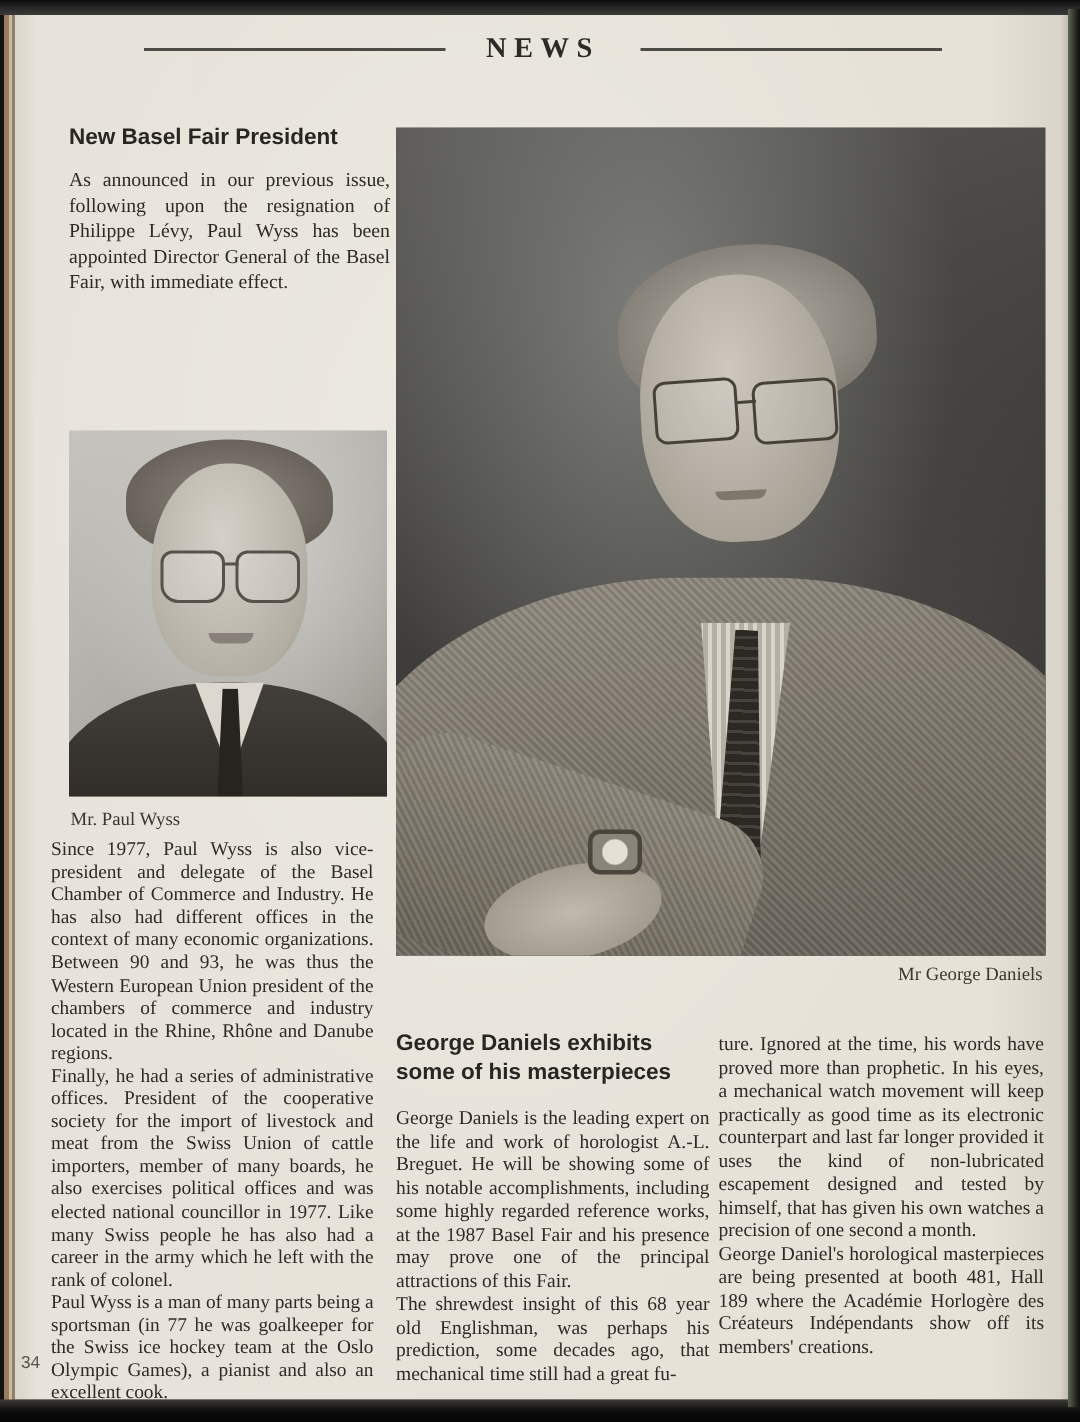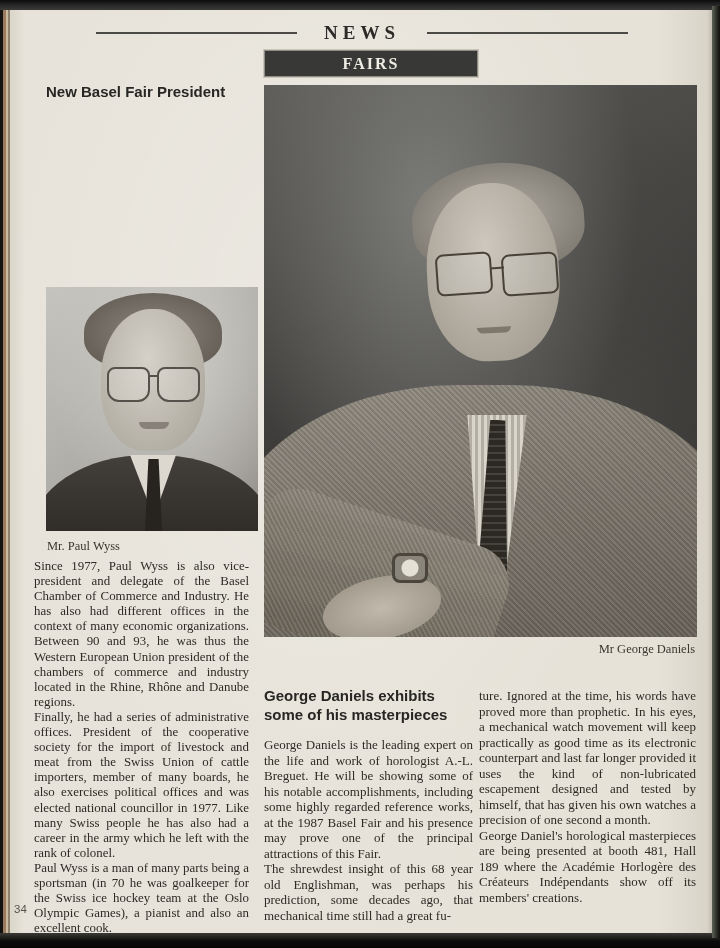--- a/index.html
+++ b/index.html
@@ -135,46 +135,44 @@
 <div class="frame">
   <div class="spine"></div>
   <div class="page">
 
     <header class="news-header">
       <span class="rule"></span>
       <span class="news-title">NEWS</span>
       <span class="rule"></span>
     </header>
 
-    <div class="fairs-box">
-      <span>FAIRS</span>
-    </div>
 
     <h2 class="art-title left-head">New Basel Fair President</h2>
 
     <section class="left-intro">
+      <p class="body">As announced in our previous issue, following upon the resignation of Philippe Lévy, Paul Wyss has been appointed Director General of the Basel Fair, with immediate effect.</p>
     </section>
 
     <figure class="wyss">
       <div class="hair"></div>
       <div class="face"></div>
       <div class="lens l"></div>
       <div class="lens r"></div>
       <div class="bridge"></div>
       <div class="mouth"></div>
       <div class="suit"></div>
       <div class="shirt"></div>
       <div class="tie"></div>
     </figure>
     <div class="wyss-caption">Mr. Paul Wyss</div>
 
     <section class="left-lower">
       <p class="body tight">Since 1977, Paul Wyss is also vice-president and delegate of the Basel Chamber of Commerce and Industry. He has also had different offices in the context of many economic organizations. Between 90 and 93, he was thus the Western European Union president of the chambers of commerce and industry located in the Rhine, Rhône and Danube regions.</p>
       <p class="body tight">Finally, he had a series of administrative offices. President of the cooperative society for the import of livestock and meat from the Swiss Union of cattle importers, member of many boards, he also exercises political offices and was elected national councillor in 1977. Like many Swiss people he has also had a career in the army which he left with the rank of colonel.</p>
-      <p class="body tight">Paul Wyss is a man of many parts being a sportsman (in 70 he was goalkeeper for the Swiss ice hockey team at the Oslo Olympic Games), a pianist and also an excellent cook.</p>
+      <p class="body tight">Paul Wyss is a man of many parts being a sportsman (in 77 he was goalkeeper for the Swiss ice hockey team at the Oslo Olympic Games), a pianist and also an excellent cook.</p>
     </section>
 
     <figure class="daniels">
       <div class="hair"></div>
       <div class="face"></div>
       <div class="lens l"></div>
       <div class="lens r"></div>
       <div class="bridge"></div>
       <div class="mouth"></div>
       <div class="jacket"></div>

